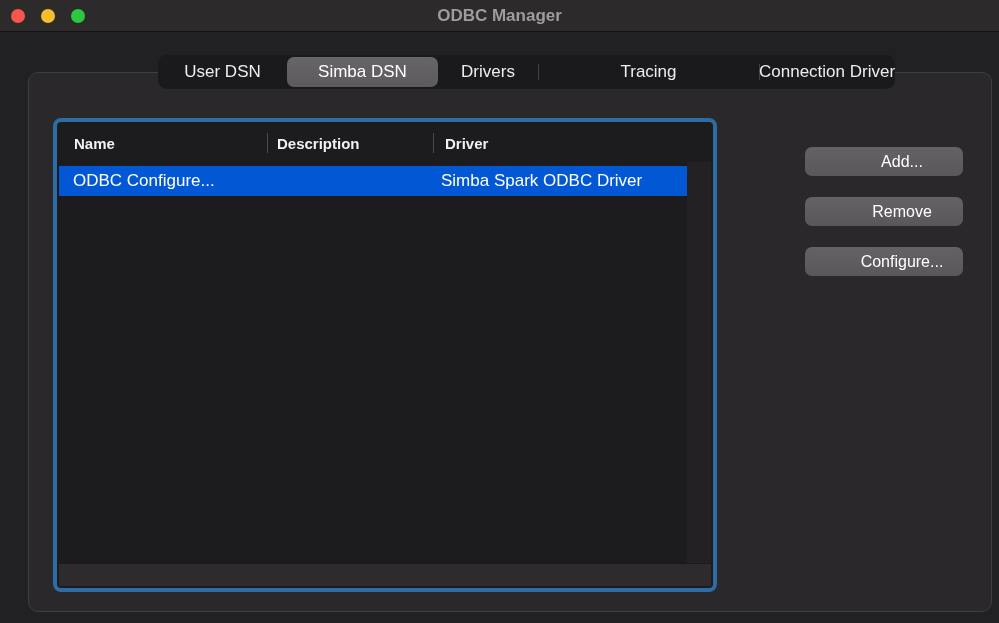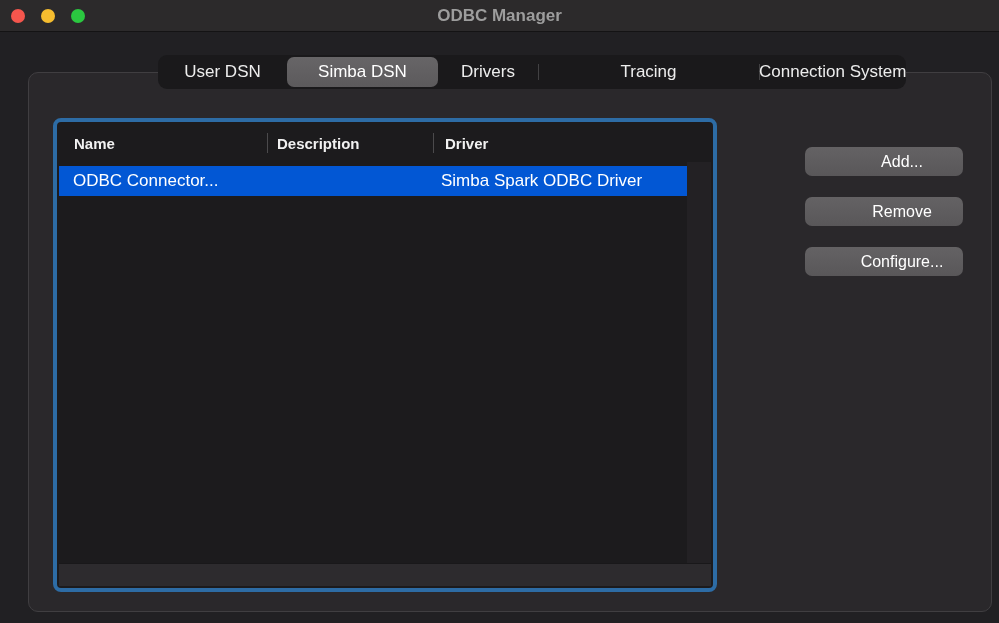--- a/index.html
+++ b/index.html
@@ -123,37 +123,37 @@
 
   <div class="panel"></div>
 
   <div class="tabbar">
     <div class="tab">User DSN</div>
     <div class="tab selected">Simba DSN</div>
     <div class="tab">Drivers</div>
     <div class="tab-divider"></div>
     <div class="tab">Tracing</div>
     <div class="tab-divider"></div>
-    <div class="tab">Connection System</div>
+    <div class="tab">Connection Driver</div>
   </div>
 
   <div class="focus-ring">
     <div class="table-inner">
 
       <div class="thead">
         <div class="th c-name">Name</div>
         <div class="th c-desc">Description</div>
         <div class="th c-driver">Driver</div>
         <div class="hsep s1"></div>
         <div class="hsep s2"></div>
         <div class="hsep s3"></div>
       </div>
 
       <div class="row">
-        <div class="td c-name">ODBC Connector...</div>
+        <div class="td c-name">ODBC Configure...</div>
         <div class="td c-desc"></div>
         <div class="td c-driver">Simba Spark ODBC Driver</div>
       </div>
 
       <div class="scroll-v"></div>
       <div class="scroll-h"></div>
 
     </div>
   </div>
 

